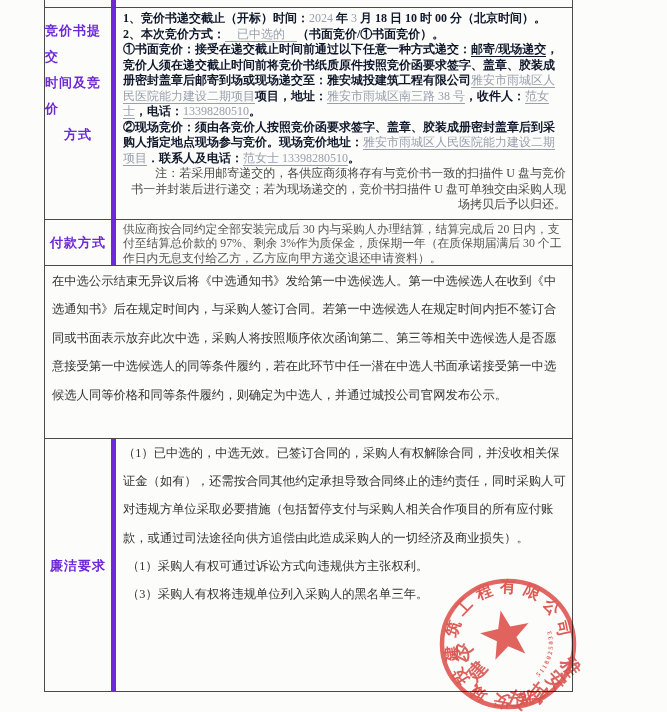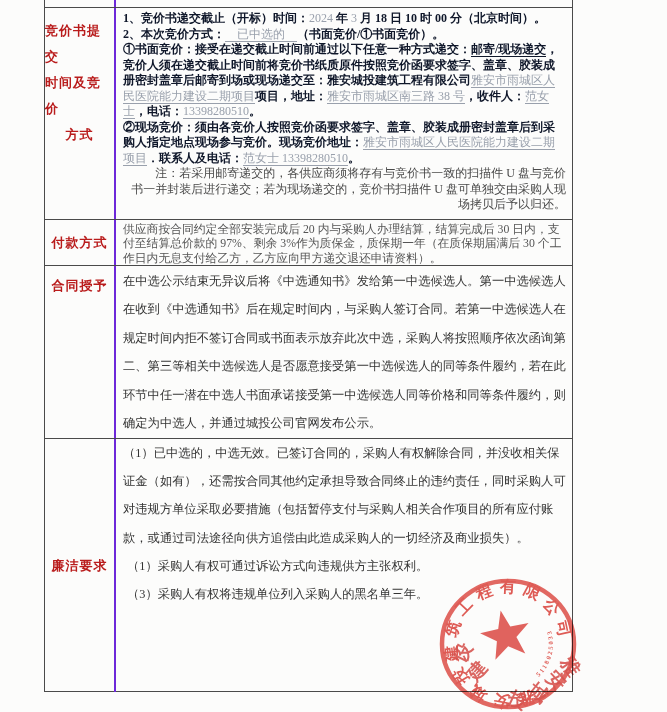--- a/index.html
+++ b/index.html
@@ -10,23 +10,23 @@
     color:#3b3b3b;
   }
   #doc-table{
     position:absolute;left:44px;top:0;width:529px;height:692px;
     border-left:1px solid #4a4a4a;border-right:1px solid #4a4a4a;
     border-bottom:1px solid #4a4a4a;box-sizing:border-box;
   }
   .row{display:flex;box-sizing:border-box;border-top:1px solid #4a4a4a;}
   .row.stub{border-top:none;height:7px;}
   .label-cell{
-    width:71px;box-sizing:border-box;border-right:2px solid #6d28d9;
+    width:71px;box-sizing:border-box;border-right:5px solid #6d28d9;
     display:flex;flex-direction:column;align-items:center;flex-shrink:0;
-    font-weight:bold;color:#b91c1c;font-size:13px;letter-spacing:1px;
+    font-weight:bold;color:#6d28d9;font-size:13px;letter-spacing:1px;
   }
   .content-cell{flex:1;box-sizing:border-box;overflow:hidden;}
   
   .r1{height:212px;}
   .r2{height:46px;}
   .r3{height:173px;}
   .r4{height:254px;}
   
   .r1 .label-cell{justify-content:flex-start;padding-top:10px;line-height:26px;}
   .r1 .content-cell{padding:3px 6px 0 7px;font-size:12px;line-height:15.5px;}
@@ -78,28 +78,25 @@
       <div class="para"><span class="b">②现场竞价：须由各竞价人按照竞价函要求签字、盖章、胶装成册密封盖章后到采购人指定地点现场参与竞价。现场竞价地址：</span><span class="u f">雅安市雨城区人民医院能力建设二期项目</span><span class="b">．联系人及电话：</span><span class="u f">范女士 13398280510</span><span class="b">。</span></div>
       <div class="para gap indent"><span class="n">注：若采用邮寄递交的，各供应商须将存有与竞价书一致的扫描件 U 盘与竞价书一并封装后进行递交；若为现场递交的，竞价书扫描件 U 盘可单独交由采购人现场拷贝后予以归还。</span></div>
     </div>
   </div>
 
   <div class="row r2">
     <div class="label-cell">
       <span>付款方式</span>
     </div>
     <div class="content-cell">
-      <div class="para"><span>供应商按合同约定全部安装完成后 20 内与采购人办理结算，结算完成后 30 日内，支付至结算总价款的 97%、剩余 3%作为质保金，质保期一年（在质保期届满后 30 个工作日内无息支付给乙方，乙方应向甲方递交退还申请资料）。</span></div>
+      <div class="para"><span>供应商按合同约定全部安装完成后 30 内与采购人办理结算，结算完成后 20 日内，支付至结算总价款的 97%、剩余 3%作为质保金，质保期一年（在质保期届满后 30 个工作日内无息支付给乙方，乙方应向甲方递交退还申请资料）。</span></div>
     </div>
   </div>
 
   <div class="row r3">
-    <div class="label-cell">
-      <span>合同授予</span>
-    </div>
     <div class="content-cell">
       <div class="para"><span>在中选公示结束无异议后将《中选通知书》发给第一中选候选人。第一中选候选人在收到《中选通知书》后在规定时间内，与采购人签订合同。若第一中选候选人在规定时间内拒不签订合同或书面表示放弃此次中选，采购人将按照顺序依次函询第二、第三等相关中选候选人是否愿意接受第一中选候选人的同等条件履约，若在此环节中任一潜在中选人书面承诺接受第一中选候选人同等价格和同等条件履约，则确定为中选人，并通过城投公司官网发布公示。</span></div>
     </div>
   </div>
 
   <div class="row r4">
     <div class="label-cell">
       <span>廉洁要求</span>
     </div>
     <div class="content-cell">

